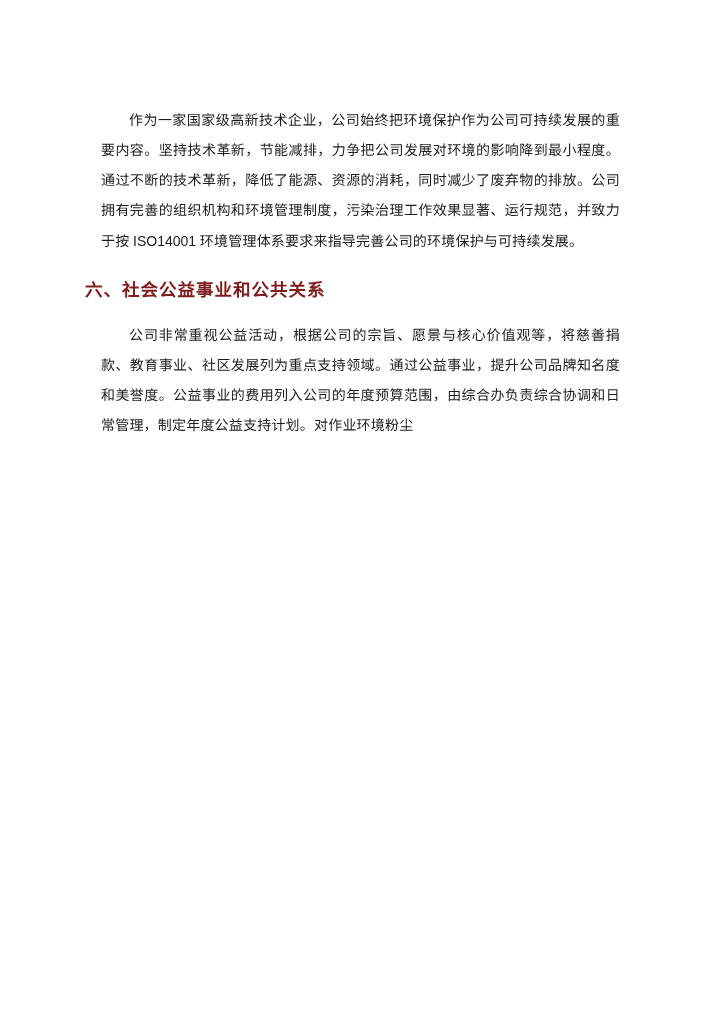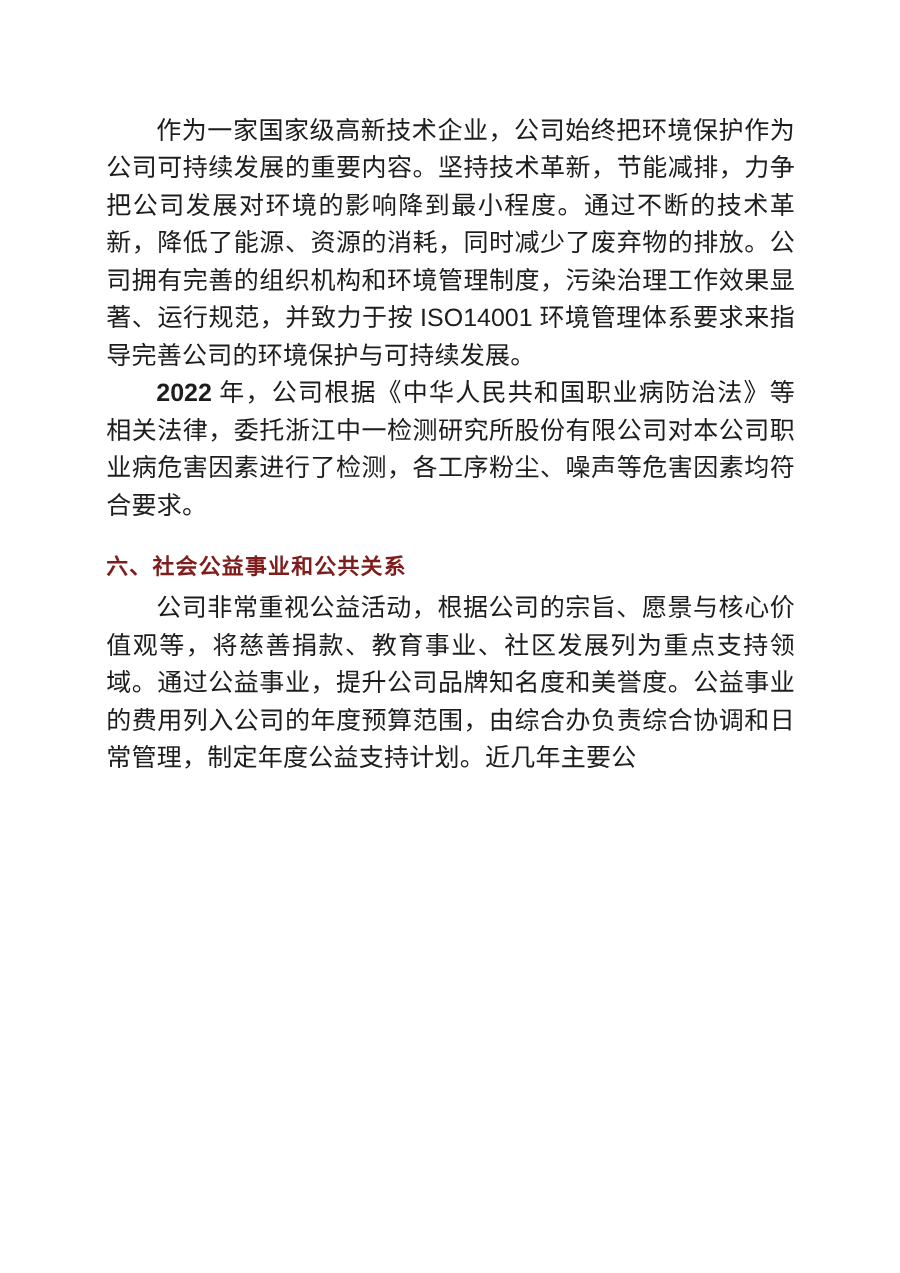--- a/index.html
+++ b/index.html
@@ -14,23 +14,23 @@
     background: #ffffff;
     overflow: hidden;
   }
   .content {
     position: absolute;
     left: 85px;
     top: 90px;
     width: 551px;
   }
   .body-par {
-    margin: 0;
+    margin: 16px;
     font-family: "Liberation Serif", "DejaVu Serif", serif;
-    font-size: 20px;
+    font-size: 14px;
     line-height: 30px;
     color: #1d1d1d;
     text-align: justify;
     text-indent: 2em;
     letter-spacing: 0.2px;
   }
   .body-par.indent-wide {
     text-indent: 2.8em;
   }
   .num {
@@ -55,23 +55,22 @@
   }
 </style>
 </head>
 <body>
 
 <div class="page">
   <div class="content">
 
     <p class="body-par"><span>作为一家国家级高新技术企业，公司始终把环境保护作为公司可持续发展的重要内容。坚持技术革新，节能减排，力争把公司发展对环境的影响降到最小程度。通过不断的技术革新，降低了能源、资源的消耗，同时减少了废弃物的排放。公司拥有完善的组织机构和环境管理制度，污染治理工作效果显著、运行规范，并致力于按 </span><span class="num">ISO14001</span><span> 环境管理体系要求来指导完善公司的环境保护与可持续发展。</span></p>
 
-    <p class="body-par"><span class="num-bold">2022</span><span> 年，公司根据《中华人民共和国职业病防治法》等相关法律，委托浙江中一检测研究所股份有限公司对本公司职业病危害因素进行了检测，各工序粉尘、噪声等危害因素均符合要求。</span></p>
 
 
 
     <h2 class="section-heading">六、社会公益事业和公共关系</h2>
 
 
-    <p class="body-par"><span>公司非常重视公益活动，根据公司的宗旨、愿景与核心价值观等，将慈善捐款、教育事业、社区发展列为重点支持领域。通过公益事业，提升公司品牌知名度和美誉度。公益事业的费用列入公司的年度预算范围，由综合办负责综合协调和日常管理，制定年度公益支持计划。近几年主要公</span></p>
+    <p class="body-par"><span>公司非常重视公益活动，根据公司的宗旨、愿景与核心价值观等，将慈善捐款、教育事业、社区发展列为重点支持领域。通过公益事业，提升公司品牌知名度和美誉度。公益事业的费用列入公司的年度预算范围，由综合办负责综合协调和日常管理，制定年度公益支持计划。对作业环境粉尘</span></p>
 
   </div>
 </div>
 
 </body></html>

